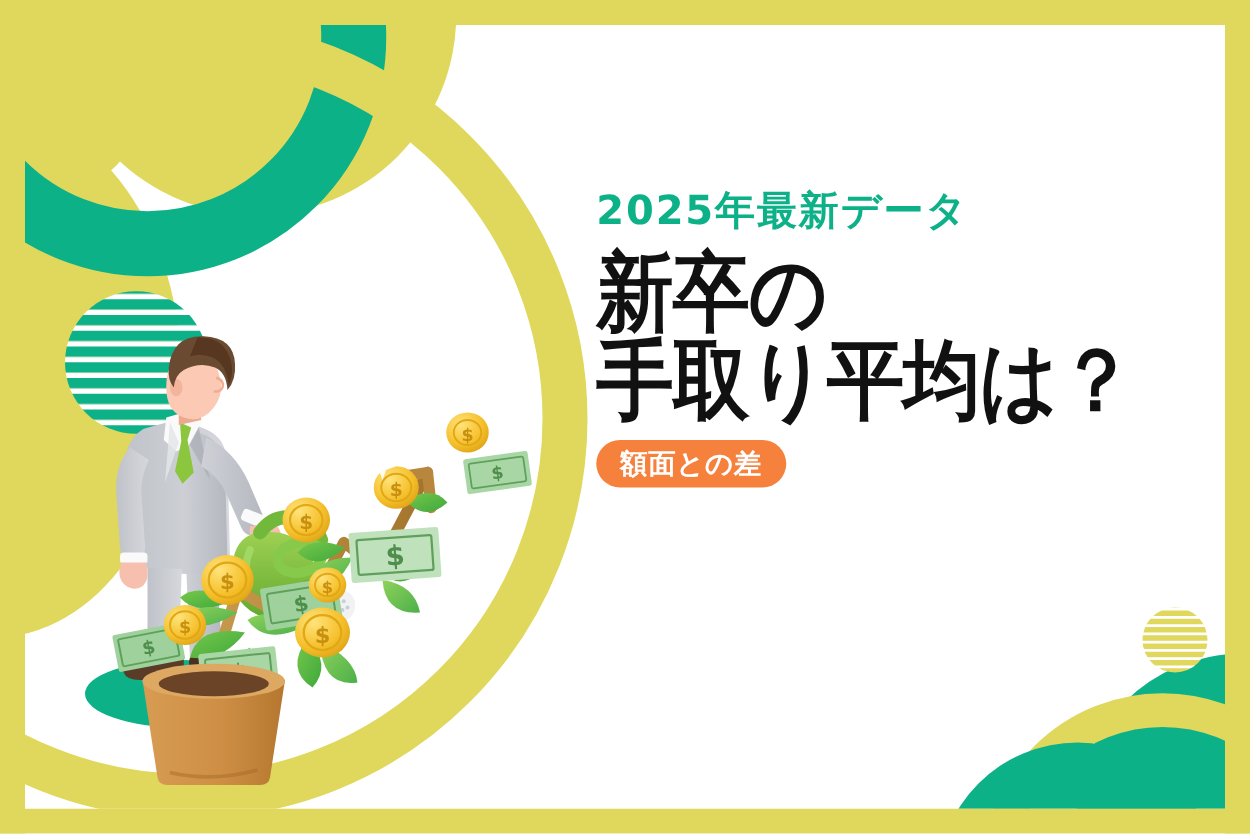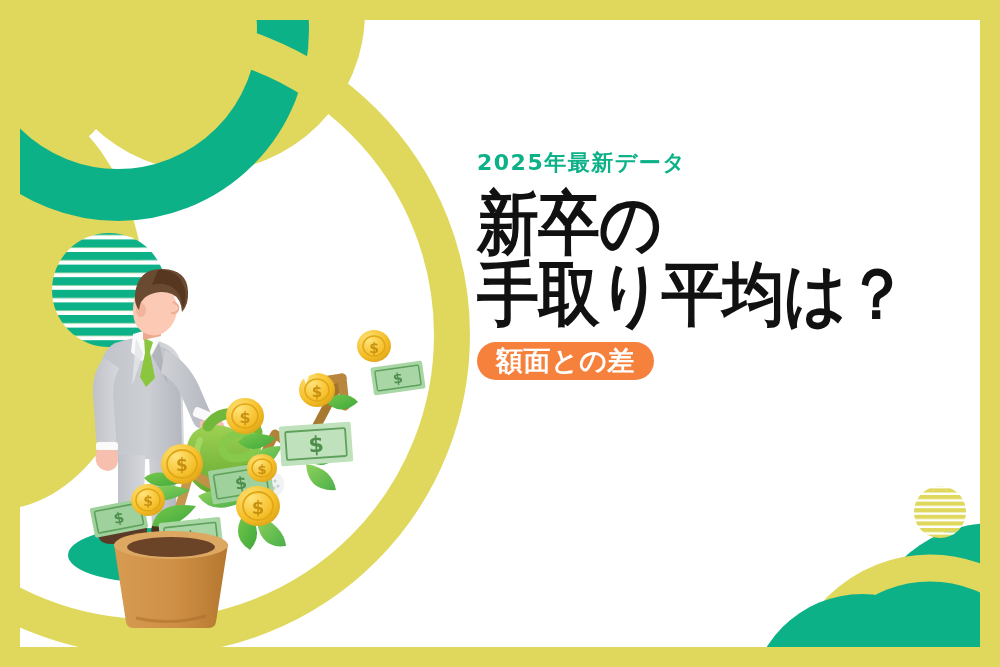--- a/index.html
+++ b/index.html
@@ -32,21 +32,21 @@
   
   #text-block {
     position: absolute;
     left: 477px;
     top: 152px;
     width: 500px;
   }
 
   #eyebrow {
     color: #0DB188;
-    font-size: 22px;
+    font-size: 32px;
     font-weight: bold;
     letter-spacing: 1.5px;
     line-height: 1;
     white-space: nowrap;
     font-family: "DejaVu Sans", "Liberation Sans", sans-serif;
   }
 
   #headline {
     margin-top: 14px;
     color: #111111;
@@ -70,21 +70,21 @@
 
   .badge {
     display: inline-flex;
     align-items: center;
     justify-content: center;
     height: 38px;
     padding: 0 19px;
     border-radius: 19px;
     background: #F5813C;
     color: #ffffff;
-    font-size: 27px;
+    font-size: 22px;
     font-weight: bold;
     letter-spacing: 0.5px;
     white-space: nowrap;
     font-family: "DejaVu Sans", "Liberation Sans", sans-serif;
   }
 
   
   #illustration {
     position: absolute;
     left: 40px;

